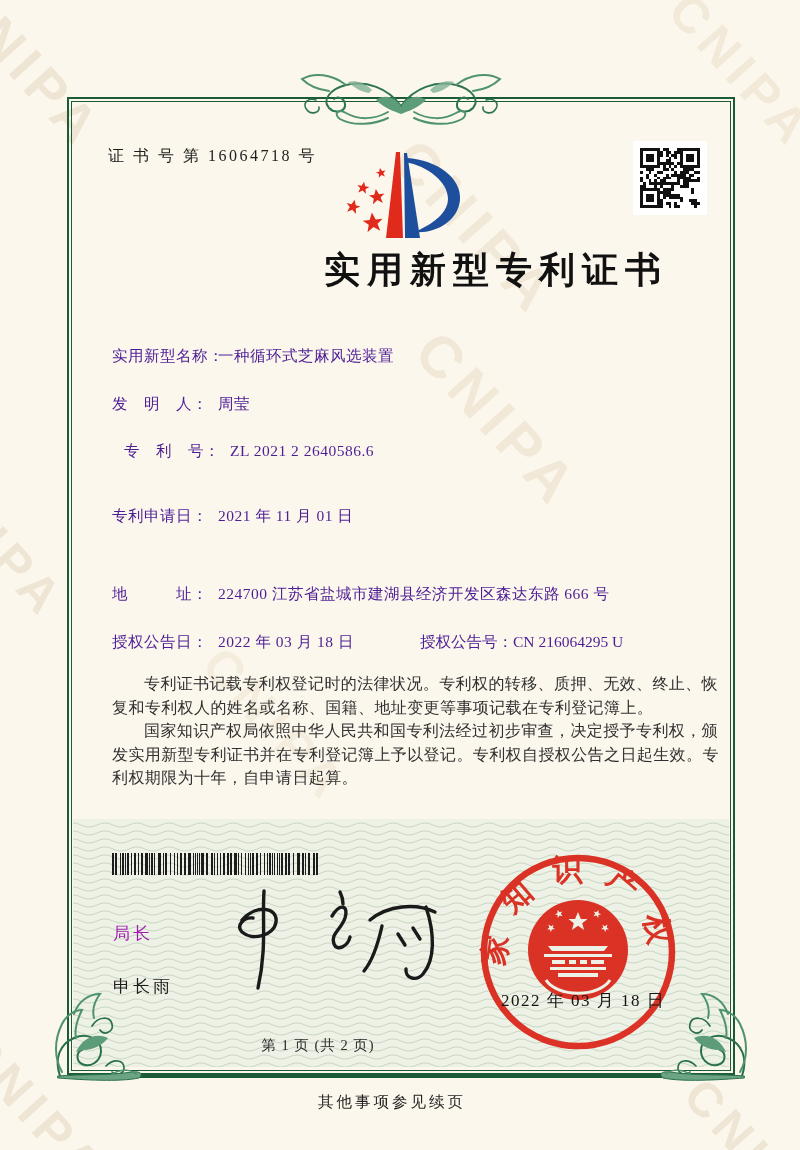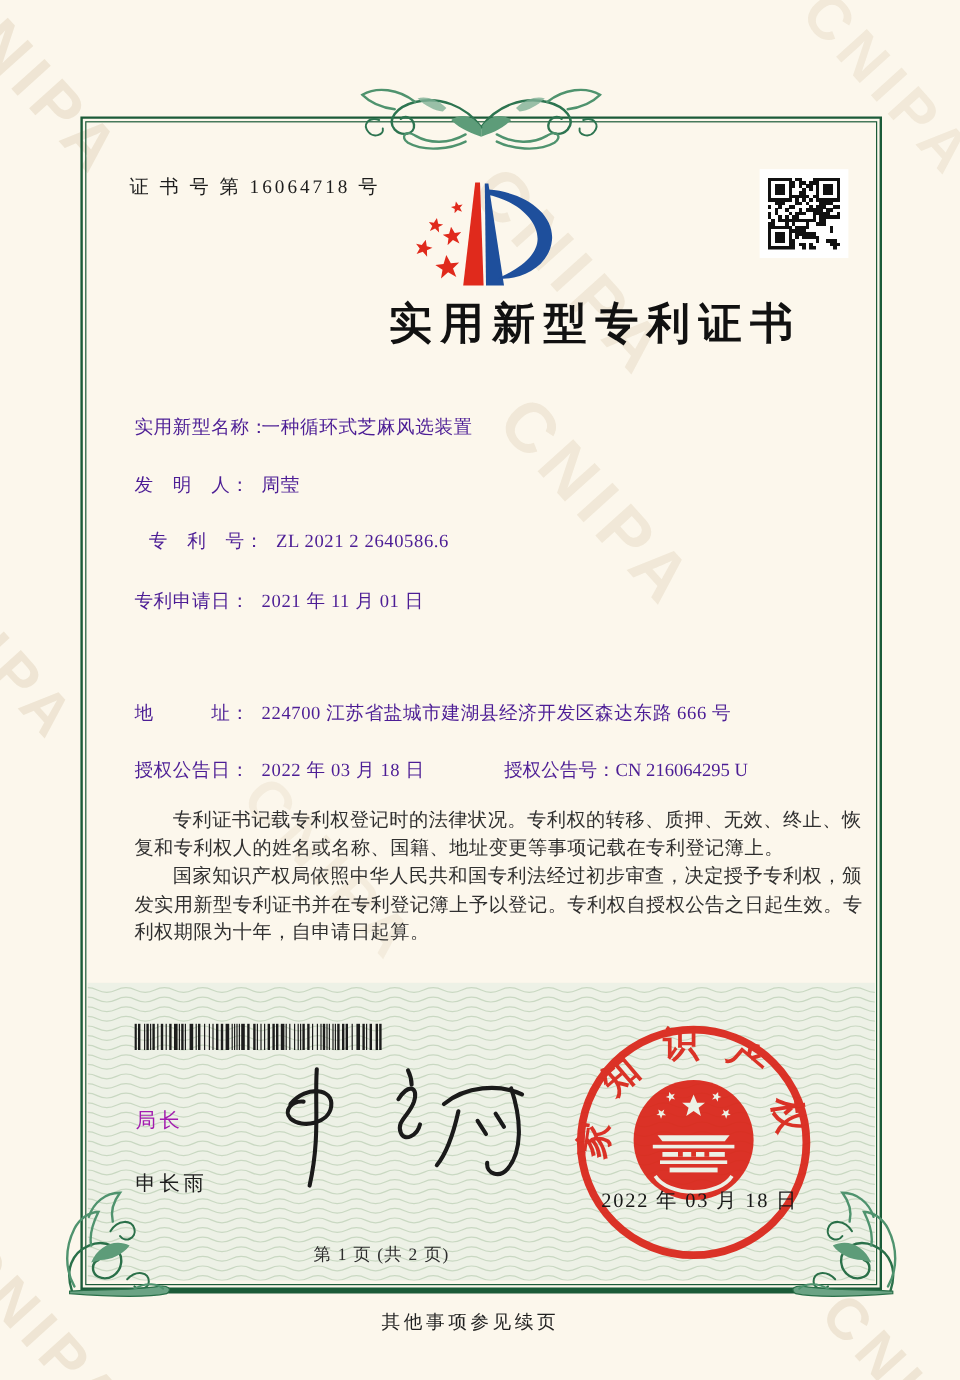--- a/index.html
+++ b/index.html
@@ -432,21 +432,21 @@
 
   <div class="frow" style="top:346px;">
     <span class="flabel">实用新型名称：</span><span class="fvalue">一种循环式芝麻风选装置</span>
   </div>
   <div class="frow" style="top:394px;">
     <span class="flabel">发　明　人：</span><span class="fvalue">周莹</span>
   </div>
   <div class="frow" style="top:441px;margin-left:12px;">
     <span class="flabel">专　利　号：</span><span class="fvalue">ZL 2021 2 2640586.6</span>
   </div>
-  <div class="frow" style="top:491px;">
+  <div class="frow" style="top:506px;">
     <span class="flabel">专利申请日：</span><span class="fvalue">2021 年 11 月 01 日</span>
   </div>
   <div class="frow" style="top:584px;">
     <span class="flabel">地　　　址：</span><span class="fvalue">224700 江苏省盐城市建湖县经济开发区森达东路 666 号</span>
   </div>
   <div class="frow" style="top:632px;">
     <span class="flabel">授权公告日：</span><span class="fvalue">2022 年 03 月 18 日</span>
     <span class="f2">
       <span>授权公告号：</span><span>CN 216064295 U</span>
     </span>

